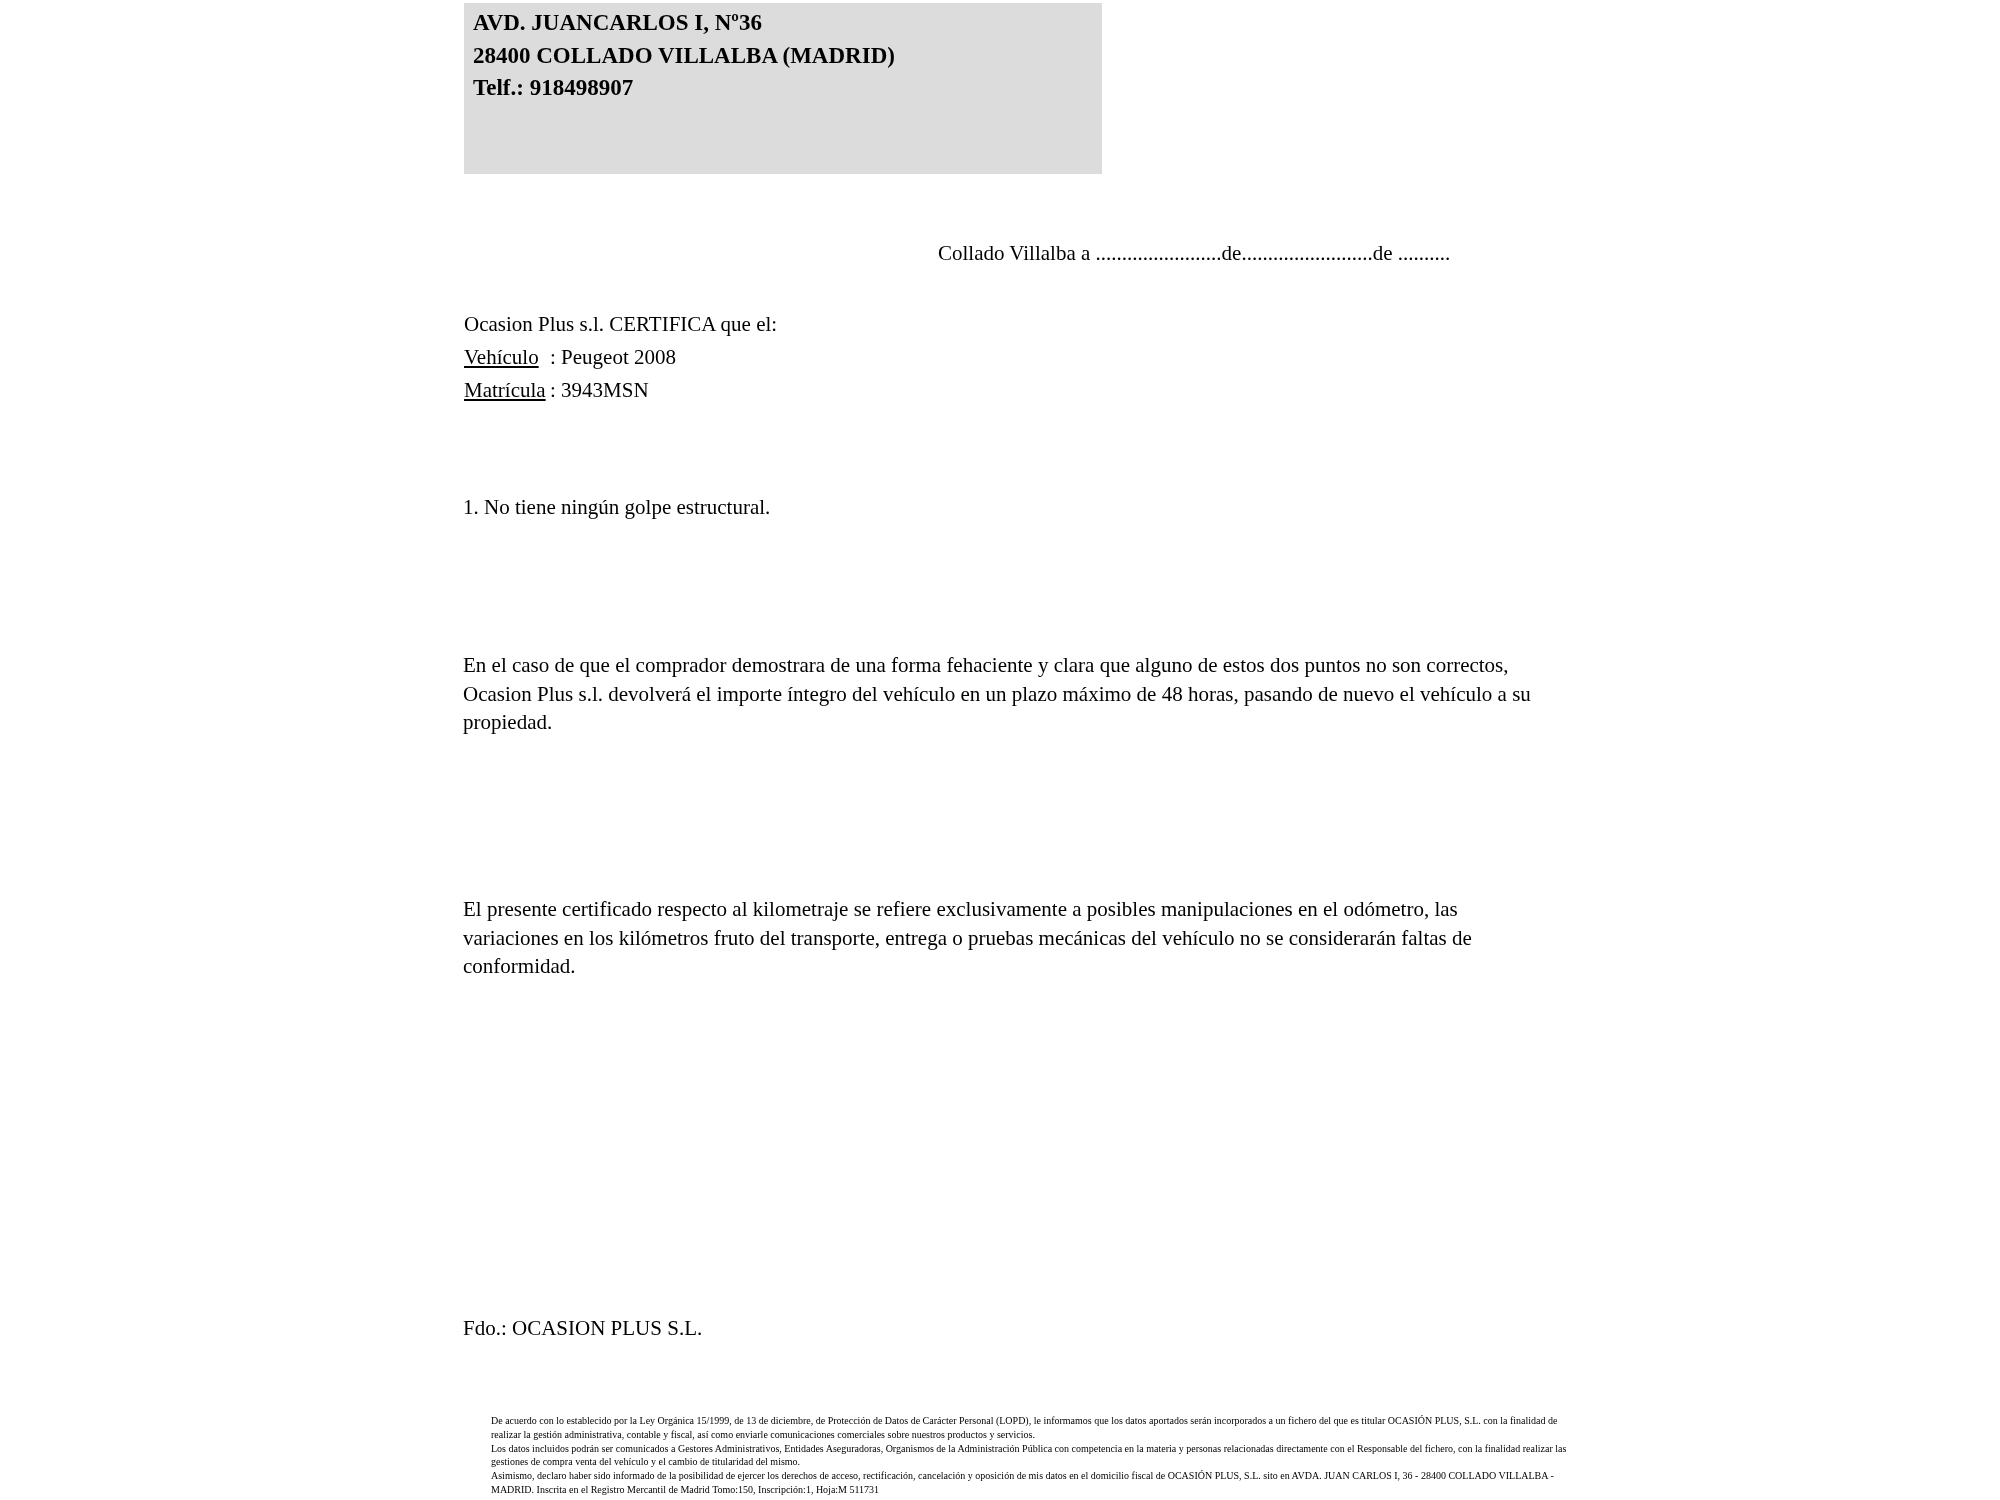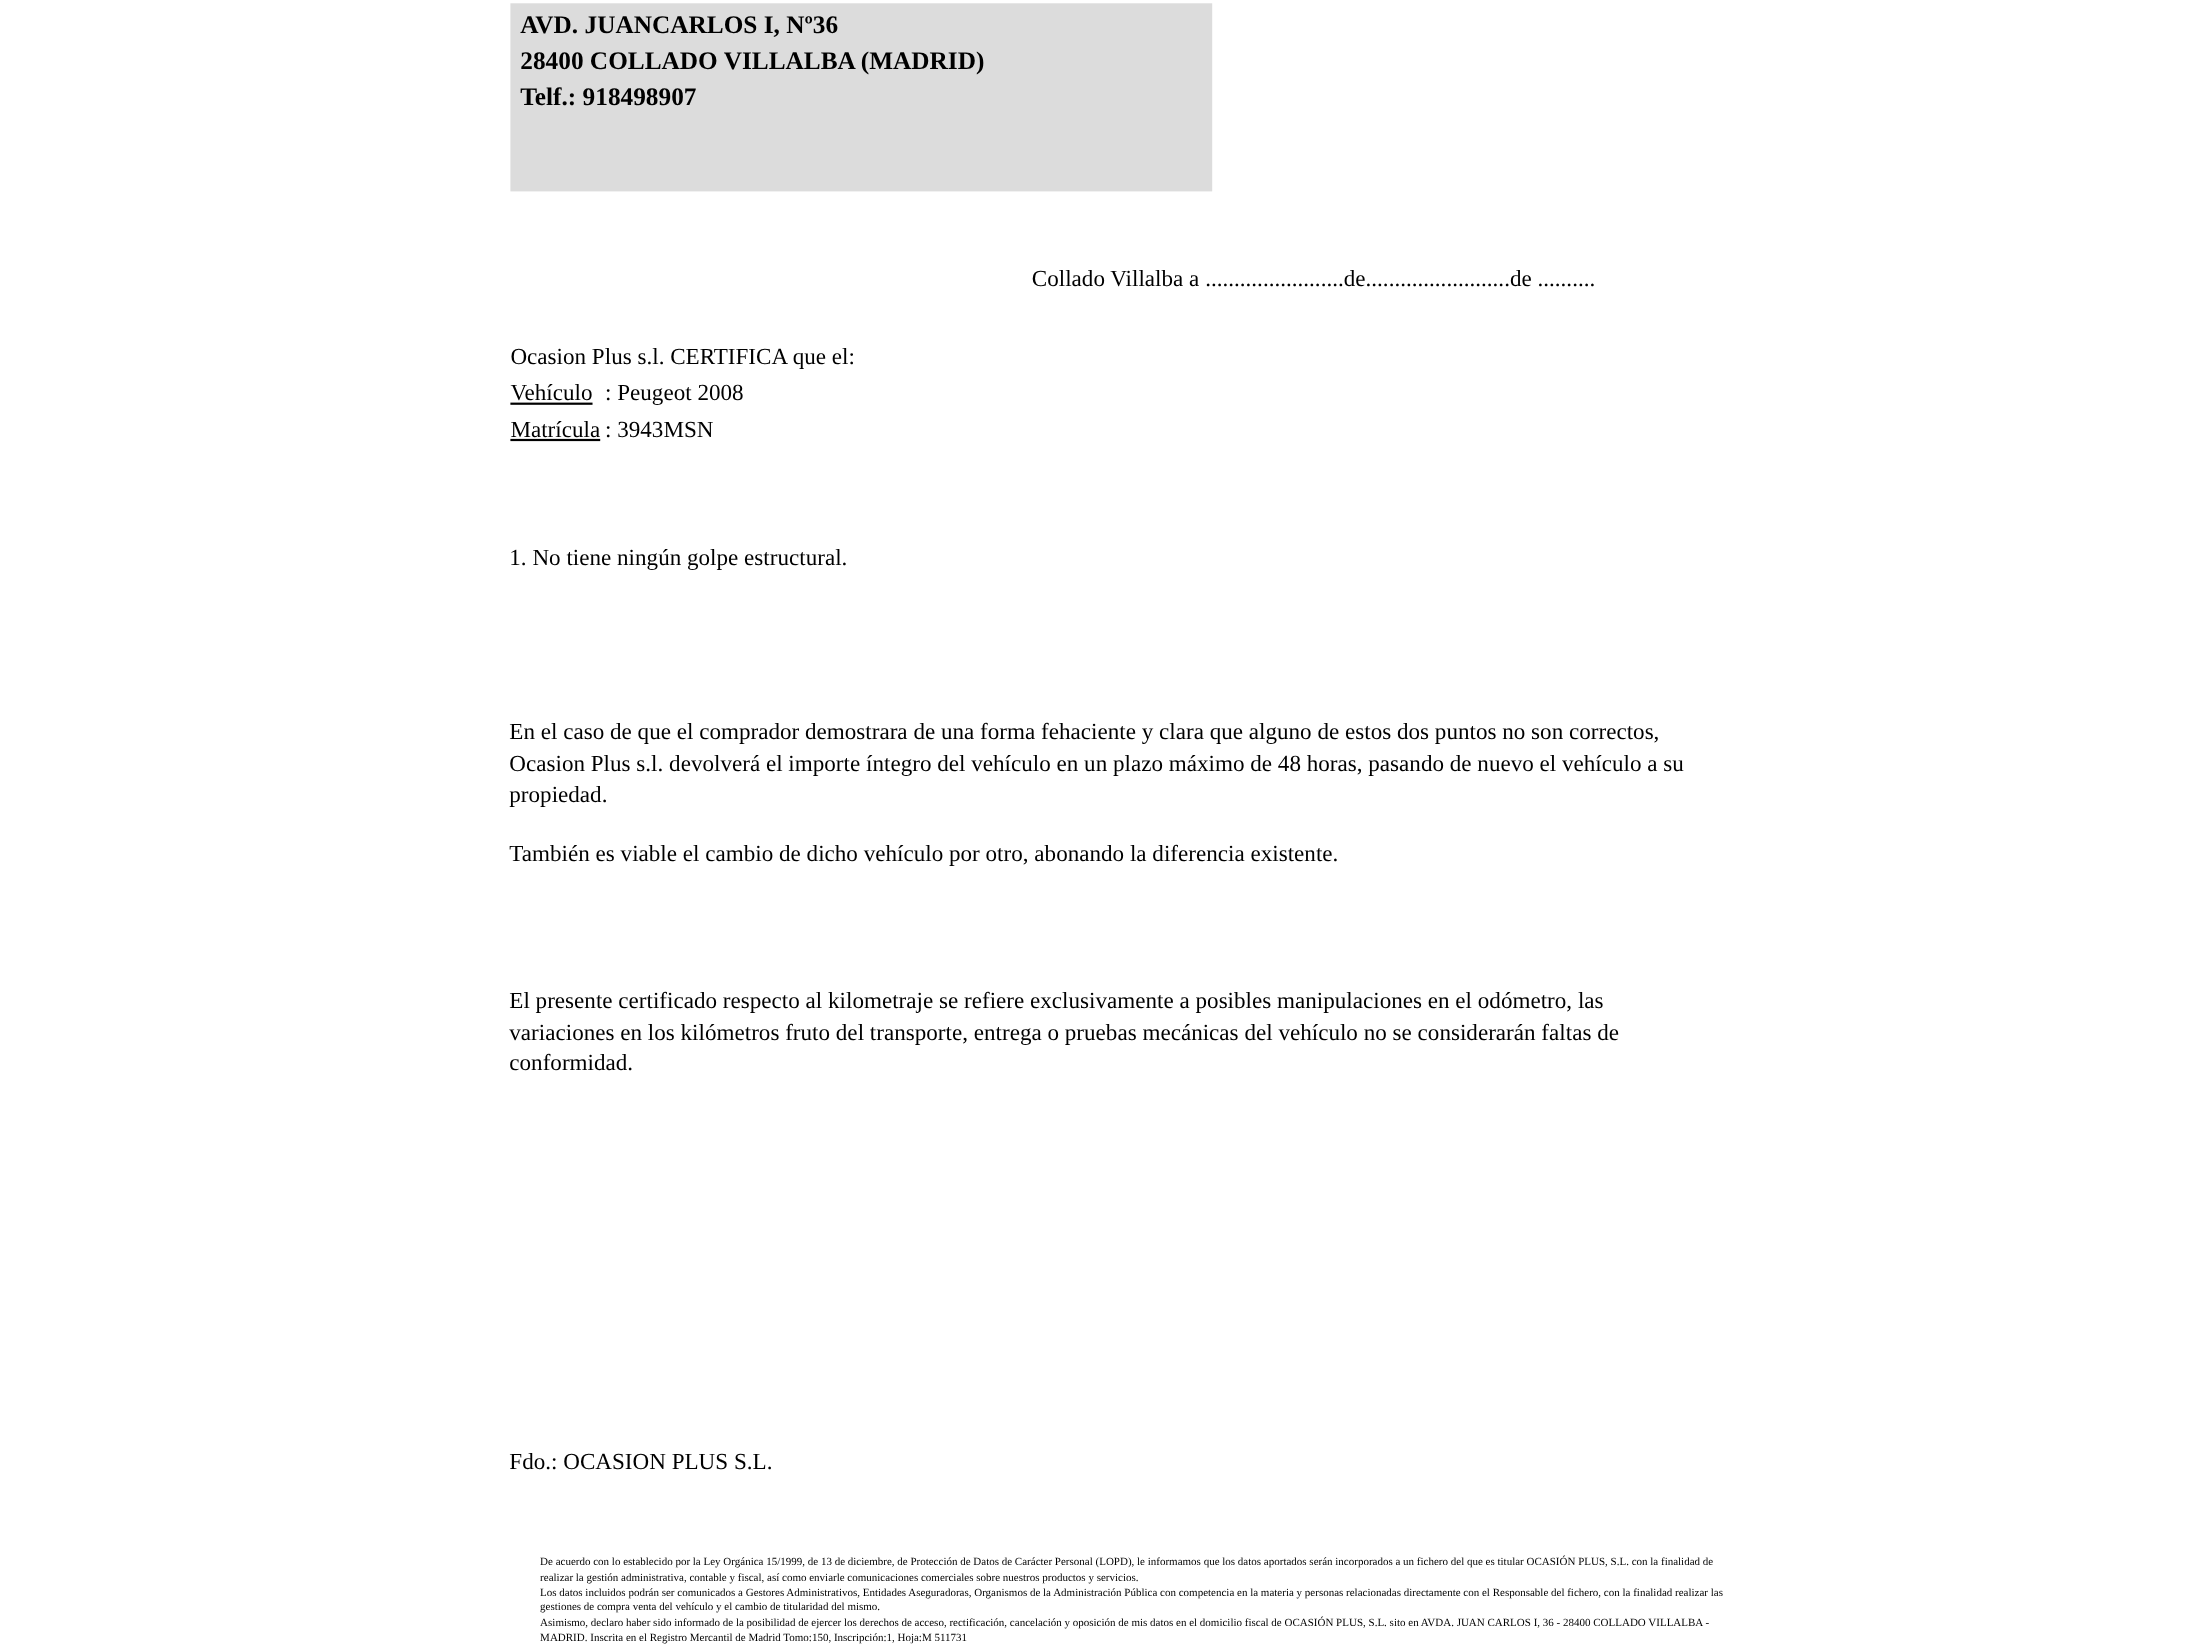--- a/index.html
+++ b/index.html
@@ -108,21 +108,20 @@
     </div>
     <div class="cert-row">
       <span class="cert-label">Matrícula</span>
       <span class="cert-value">: 3943MSN</span>
     </div>
   </div>
 
   <div class="clause clause-structural">1. No tiene ningún golpe estructural.</div>
 
   <div class="para para-refund">En el caso de que el comprador demostrara de una forma fehaciente y clara que alguno de estos dos puntos no son correctos, Ocasion Plus s.l. devolverá el importe íntegro del vehículo en un plazo máximo de 48 horas, pasando de nuevo el vehículo a su propiedad.</div>
-  <div class="para para-exchange">También es viable el cambio de dicho vehículo por otro, abonando la diferencia existente.</div>
   <div class="para para-odometer">El presente certificado respecto al kilometraje se refiere exclusivamente a posibles manipulaciones en el odómetro, las variaciones en los kilómetros fruto del transporte, entrega o pruebas mecánicas del vehículo no se considerarán faltas de conformidad.</div>
 
   <div class="signature">Fdo.: OCASION PLUS S.L.</div>
 
   <div class="legal-footer">
     <p>De acuerdo con lo establecido por la Ley Orgánica 15/1999, de 13 de diciembre, de Protección de Datos de Carácter Personal (LOPD), le informamos que los datos aportados serán incorporados a un fichero del que es titular OCASIÓN PLUS, S.L. con la finalidad de realizar la gestión administrativa, contable y fiscal, así como enviarle comunicaciones comerciales sobre nuestros productos y servicios.</p>
     <p>Los datos incluidos podrán ser comunicados a Gestores Administrativos, Entidades Aseguradoras, Organismos de la Administración Pública con competencia en la materia y personas relacionadas directamente con el Responsable del fichero, con la finalidad realizar las gestiones de compra venta del vehículo y el cambio de titularidad del mismo.</p>
     <p>Asimismo, declaro haber sido informado de la posibilidad de ejercer los derechos de acceso, rectificación, cancelación y oposición de mis datos en el domicilio fiscal de OCASIÓN PLUS, S.L. sito en AVDA. JUAN CARLOS I, 36 - 28400 COLLADO VILLALBA - MADRID. Inscrita en el Registro Mercantil de Madrid Tomo:150, Inscripción:1, Hoja:M 511731</p>
   </div>
 

